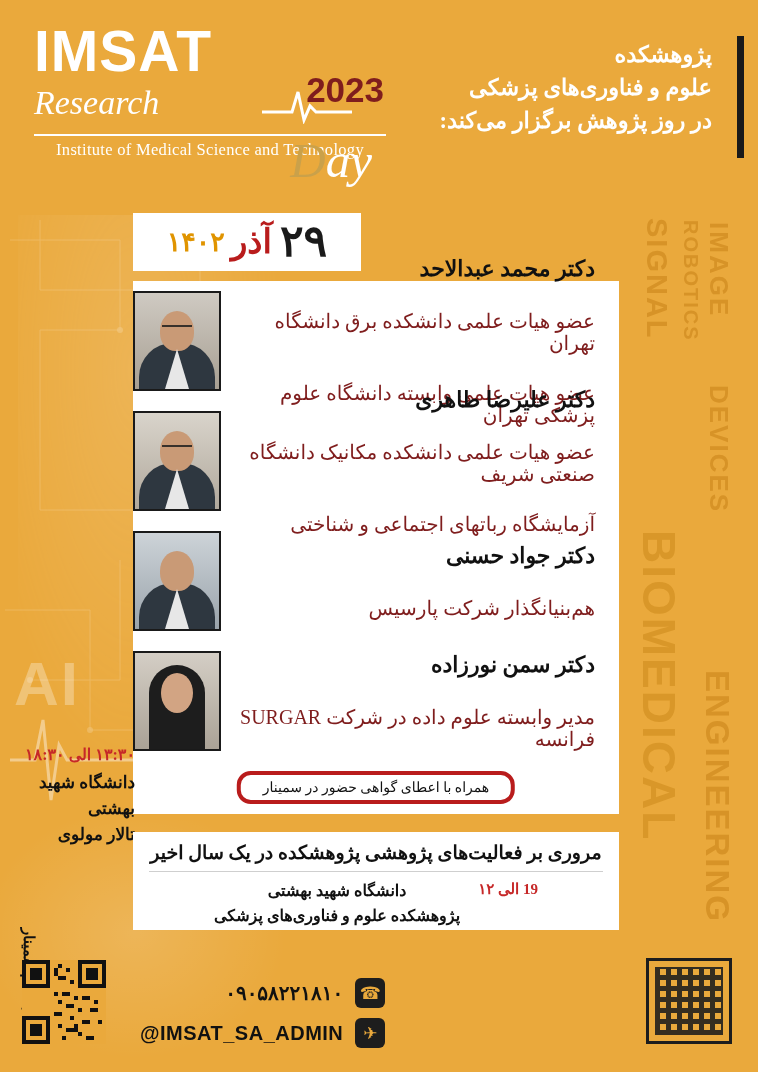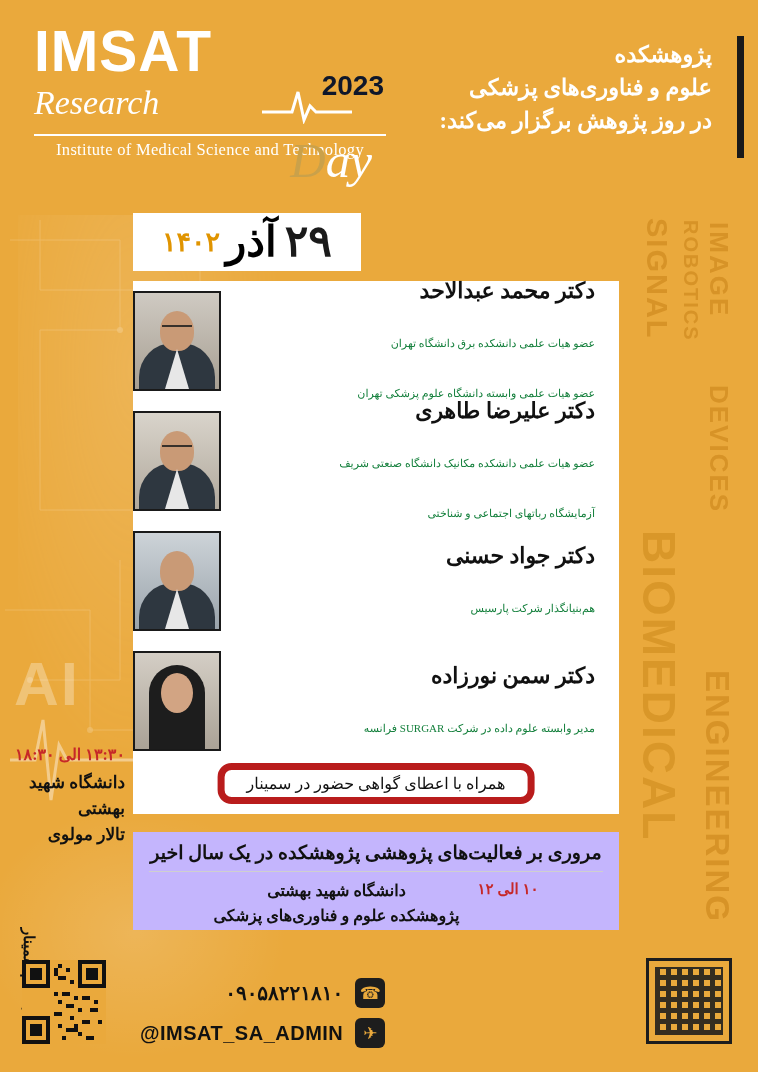--- a/index.html
+++ b/index.html
@@ -92,21 +92,21 @@
     font-family: "Liberation Sans", sans-serif;
     font-size: 57px;
     font-weight: bold;
     color: #ffffff;
     letter-spacing: 1px;
     line-height: 58px;
   }
   .year {
     position: absolute;
     right: 10px; top: 48px;
-    font-size: 28px; font-weight: bold; color: #0f172a;
+    font-size: 35px; font-weight: bold; color: #7f1d1d;
     font-family: "Liberation Sans", sans-serif;
   }
   .research {
     font-family: "Liberation Serif", serif;
     font-style: italic;
     font-size: 34px;
     color: #ffffff;
     line-height: 50px;
     margin-top: -2px;
   }
@@ -170,23 +170,23 @@
   }
   .date-day {
     font-family: "Liberation Serif", serif;
     font-size: 44px;
     font-weight: bold;
     color: #1a1a1a;
     line-height: 44px;
   }
   .date-month {
     font-family: "Liberation Serif", serif;
-    font-size: 42px;
-    font-weight: bold;
-    color: #000000;
+    font-size: 34px;
+    font-weight: bold;
+    color: #b91c1c;
     margin-right: 8px;
     line-height: 40px;
   }
   .date-year {
     font-family: "Liberation Serif", serif;
     font-size: 27px;
     font-weight: bold;
     color: #e09400;
     margin-right: 6px;
   }
@@ -259,43 +259,43 @@
   }
   .sp-name {
     font-family: "Liberation Serif", serif;
     font-weight: bold;
     font-size: 22px;
     color: #111;
     margin-bottom: 6px;
   }
   .sp-aff {
     font-family: "Liberation Serif", serif;
-    font-size: 11px;
-    color: #15803d;
+    font-size: 20px;
+    color: #7f1d1d;
     line-height: 22px;
     margin-top: 28px;
   }
   .certificate {
     position: absolute;
     left: 50%; bottom: 10px;
     transform: translateX(-50%);
-    border: 7px solid #b91c1c;
+    border: 4px solid #b91c1c;
     border-radius: 14px;
     padding: 4px 22px;
     font-family: "Liberation Serif", serif;
-    font-size: 16px;
+    font-size: 14px;
     color: #111;
     direction: rtl;
     white-space: nowrap;
   }
 
   
   .venue {
     position: absolute;
-    left: 5px; top: 745px;
+    left: 15px; top: 745px;
     width: 128px;
     text-align: right;
     direction: rtl;
     padding-right: 8px;
   }
   .venue .time {
     font-family: "Liberation Serif", serif;
     font-weight: bold;
     font-size: 16px;
     color: #c62828;
@@ -307,21 +307,21 @@
     font-size: 17px;
     color: #111;
     line-height: 26px;
   }
 
   
   .review {
     position: absolute;
     left: 133px; top: 832px;
     width: 486px; height: 98px;
-    background: #c4b5fd;
+    background: #ffffff;
     direction: rtl;
     padding: 9px 16px 8px 16px;
   }
   .review .title {
     font-family: "Liberation Serif", serif;
     font-weight: bold;
     font-size: 19px;
     color: #111;
     text-align: center;
     border-bottom: 1px solid #cfcfcf;
@@ -533,21 +533,21 @@
 
   <div class="venue">
     <div class="time">۱۳:۳۰ الی ۱۸:۳۰</div>
     <div class="place">دانشگاه شهید بهشتی</div>
     <div class="place">تالار مولوی</div>
   </div>
 
   <div class="review">
     <div class="title">مروری بر فعالیت‌های پژوهشی پژوهشکده در یک سال اخیر</div>
     <div class="row">
-      <div class="rtime">۱۰ الی ۱۲</div>
+      <div class="rtime">19 الی ۱۲</div>
       <div>
         <div class="rorg">دانشگاه شهید بهشتی</div>
         <div class="rorg">پژوهشکده علوم و فناوری‌های پزشکی</div>
       </div>
     </div>
   </div>
 
   <div class="qr-label">ثبت‌نام سمینار</div>
   <svg class="qr" viewBox="0 0 21 21" shape-rendering="crispEdges">
     <rect width="21" height="21" fill="#eaa93c"></rect>

